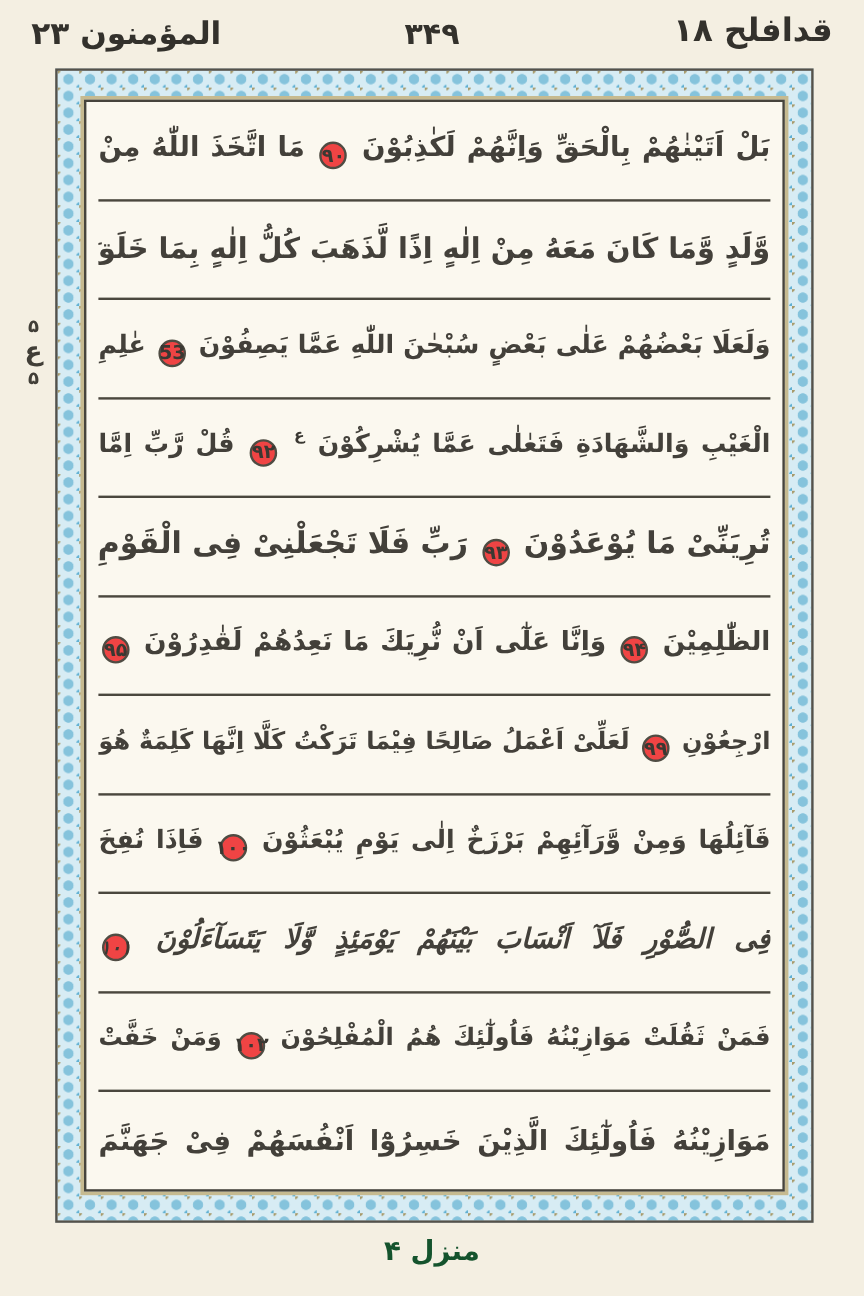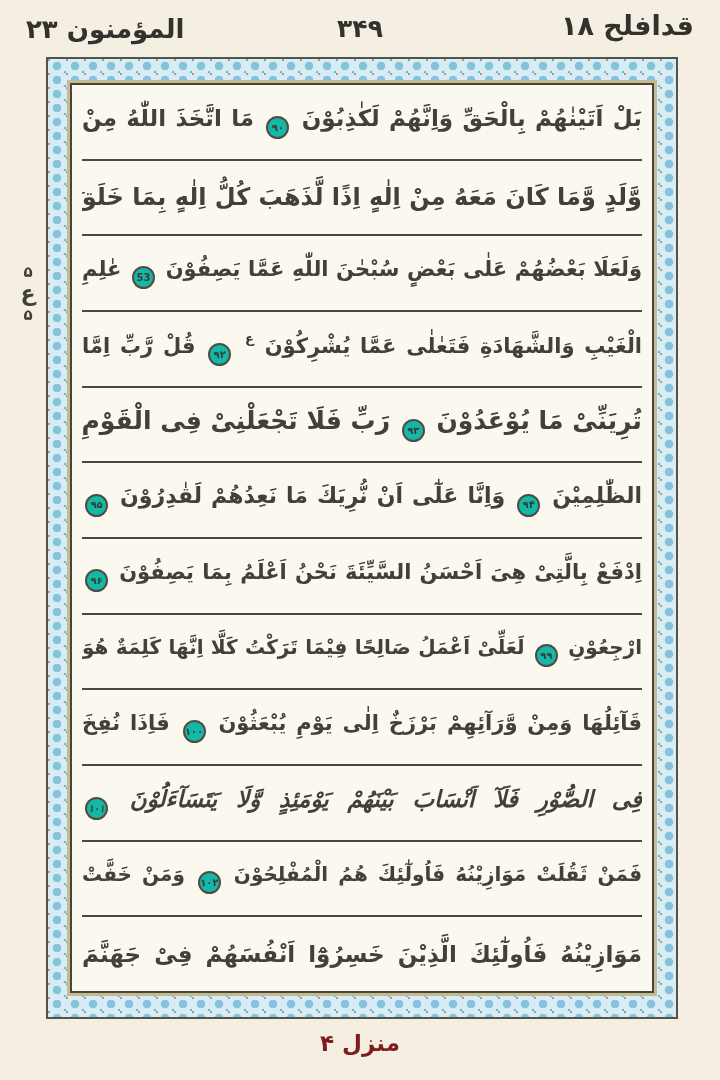--- a/index.html
+++ b/index.html
@@ -64,35 +64,35 @@
     display:block;width:100%;
     font-size:26px;line-height:1.15;
     color:#43403a;font-weight:bold;
     text-align:justify;text-align-last:justify;
     white-space:nowrap;
   }
   .aya{
     display:inline-flex;align-items:center;justify-content:center;
     width:23px;height:23px;box-sizing:border-box;
     border:2px solid #4f4c43;border-radius:50%;
-    font-size:10px;font-weight:bold;line-height:1;
-    background:#14b8a6;color:#3a3832;
+    font-size:16px;font-weight:bold;line-height:1;
+    background:#ef4444;color:#3a3832;
     margin:0 3px;vertical-align:-5px;
     letter-spacing:0;
   }
   .ruku-sup{
     font-size:13px;vertical-align:10px;margin:0 1px;color:#3a3832;
   }
 
   
   .footer{
     position:absolute;left:0;right:0;top:1030px;
     text-align:center;
   }
-  .footer .manzil{font-size:23px;font-weight:bold;color:#7f1d1d;}
+  .footer .manzil{font-size:23px;font-weight:bold;color:#14532d;}
 </style>
 </head>
 <body>
 
 <div class="page">
 
   <div class="header">
     <span class="hdr juz">قدافلح ۱۸</span>
     <span class="hdr pageno">۳۴۹</span>
     <span class="hdr surah">المؤمنون ۲۳</span>
@@ -118,23 +118,20 @@
       <div class="qline">
           <span class="qtext" style="font-size: 21px;">الْغَيْبِ وَالشَّهَادَةِ فَتَعٰلٰى عَمَّا يُشْرِكُوْنَ <span class="ruku-sup">ع</span> <span class="aya">۹۲</span> قُلْ رَّبِّ اِمَّا</span>
         </div>
       <div class="qline">
           <span class="qtext" style="font-size: 25px;">تُرِيَنِّىْ مَا يُوْعَدُوْنَ <span class="aya">۹۳</span> رَبِّ فَلَا تَجْعَلْنِىْ فِى الْقَوْمِ</span>
         </div>
       <div class="qline">
           <span class="qtext" style="font-size: 22px;">الظّٰلِمِيْنَ <span class="aya">۹۴</span> وَاِنَّا عَلٰٓى اَنْ نُّرِيَكَ مَا نَعِدُهُمْ لَقٰدِرُوْنَ <span class="aya">۹۵</span></span>
         </div>
       <div class="qline">
-          <span class="qtext" style="font-size: 21px;">اِدْفَعْ بِالَّتِىْ هِىَ اَحْسَنُ السَّيِّئَةَ نَحْنُ اَعْلَمُ بِمَا يَصِفُوْنَ <span class="aya">۹۶</span></span>
-        </div>
-      <div class="qline">
           <span class="qtext" style="font-size: 20px;">ارْجِعُوْنِ <span class="aya">۹۹</span> لَعَلِّىْ اَعْمَلُ صَالِحًا فِيْمَا تَرَكْتُ كَلَّا اِنَّهَا كَلِمَةٌ هُوَ</span>
         </div>
       <div class="qline">
           <span class="qtext" style="font-size: 21px;">قَآئِلُهَا وَمِنْ وَّرَآئِهِمْ بَرْزَخٌ اِلٰى يَوْمِ يُبْعَثُوْنَ <span class="aya">۱۰۰</span> فَاِذَا نُفِخَ</span>
         </div>
       <div class="qline">
           <span class="qtext" style="font-size: 23px; font-style: italic;">فِى الصُّوْرِ فَلَآ اَنْسَابَ بَيْنَهُمْ يَوْمَئِذٍ وَّلَا يَتَسَآءَلُوْنَ <span class="aya">۱۰۱</span></span>
         </div>
       <div class="qline">
           <span class="qtext" style="font-size: 20px;">فَمَنْ ثَقُلَتْ مَوَازِيْنُهُ فَاُولٰٓئِكَ هُمُ الْمُفْلِحُوْنَ <span class="aya">۱۰۲</span> وَمَنْ خَفَّتْ</span>

